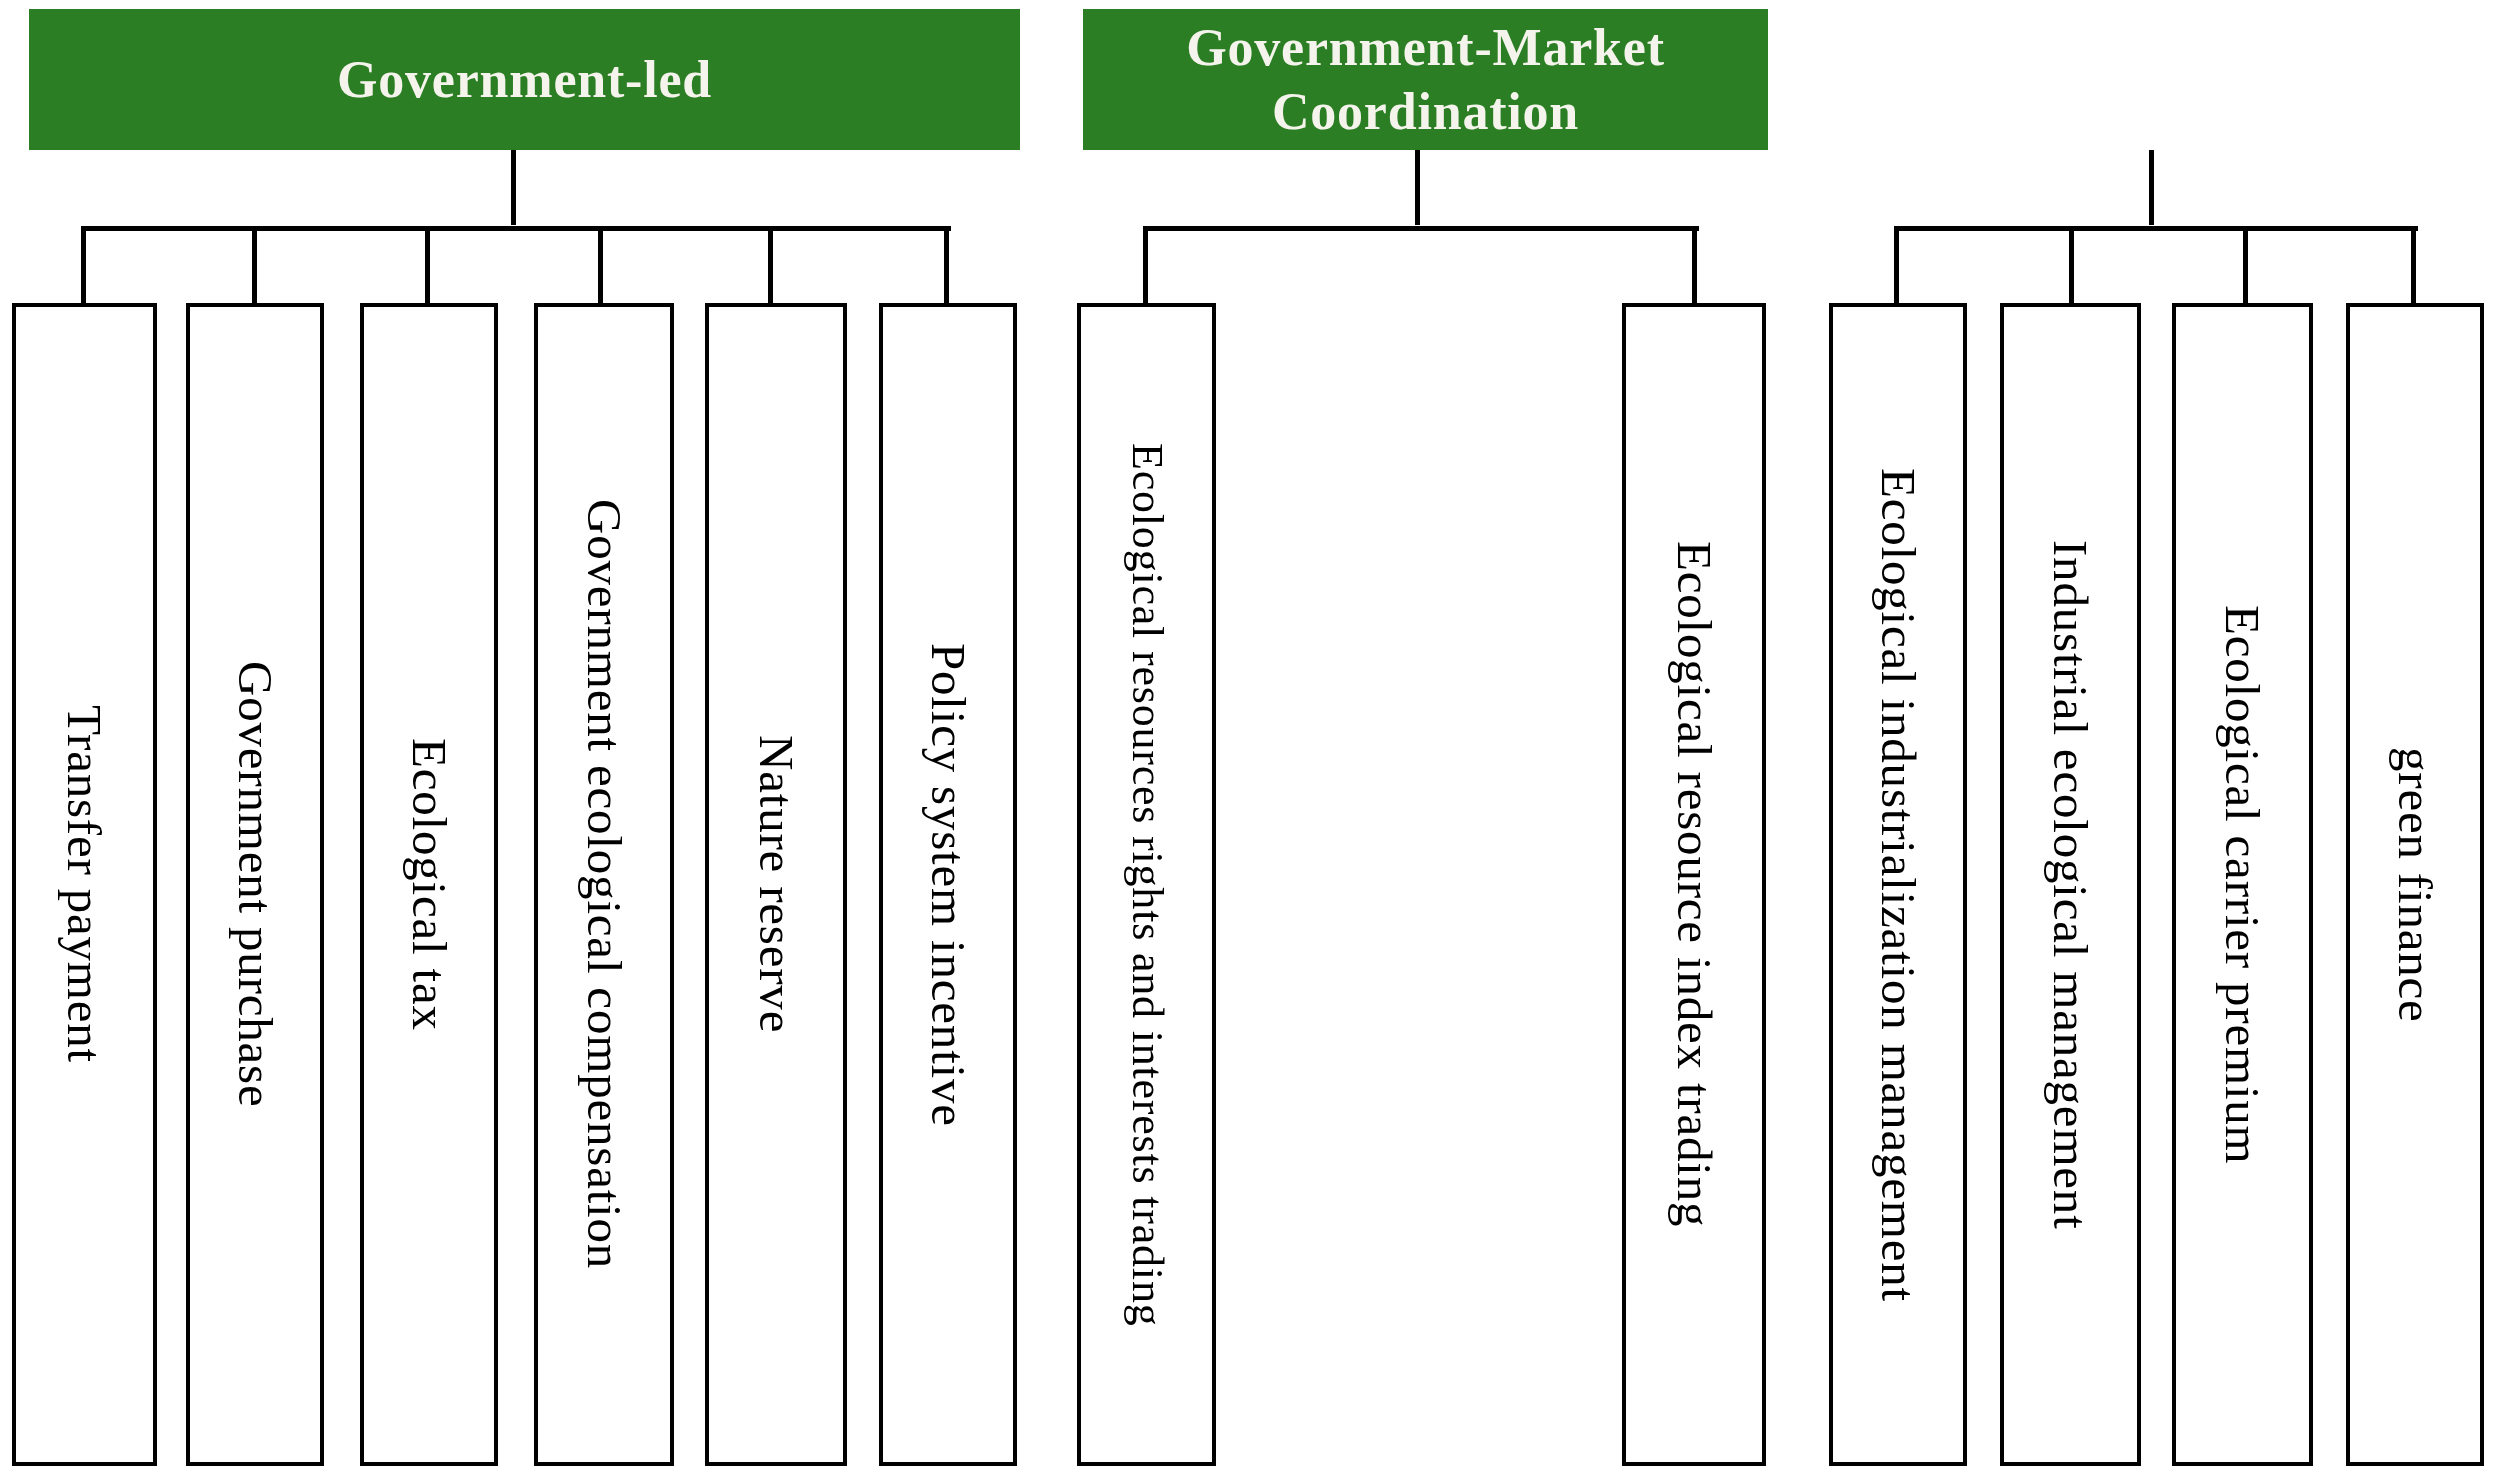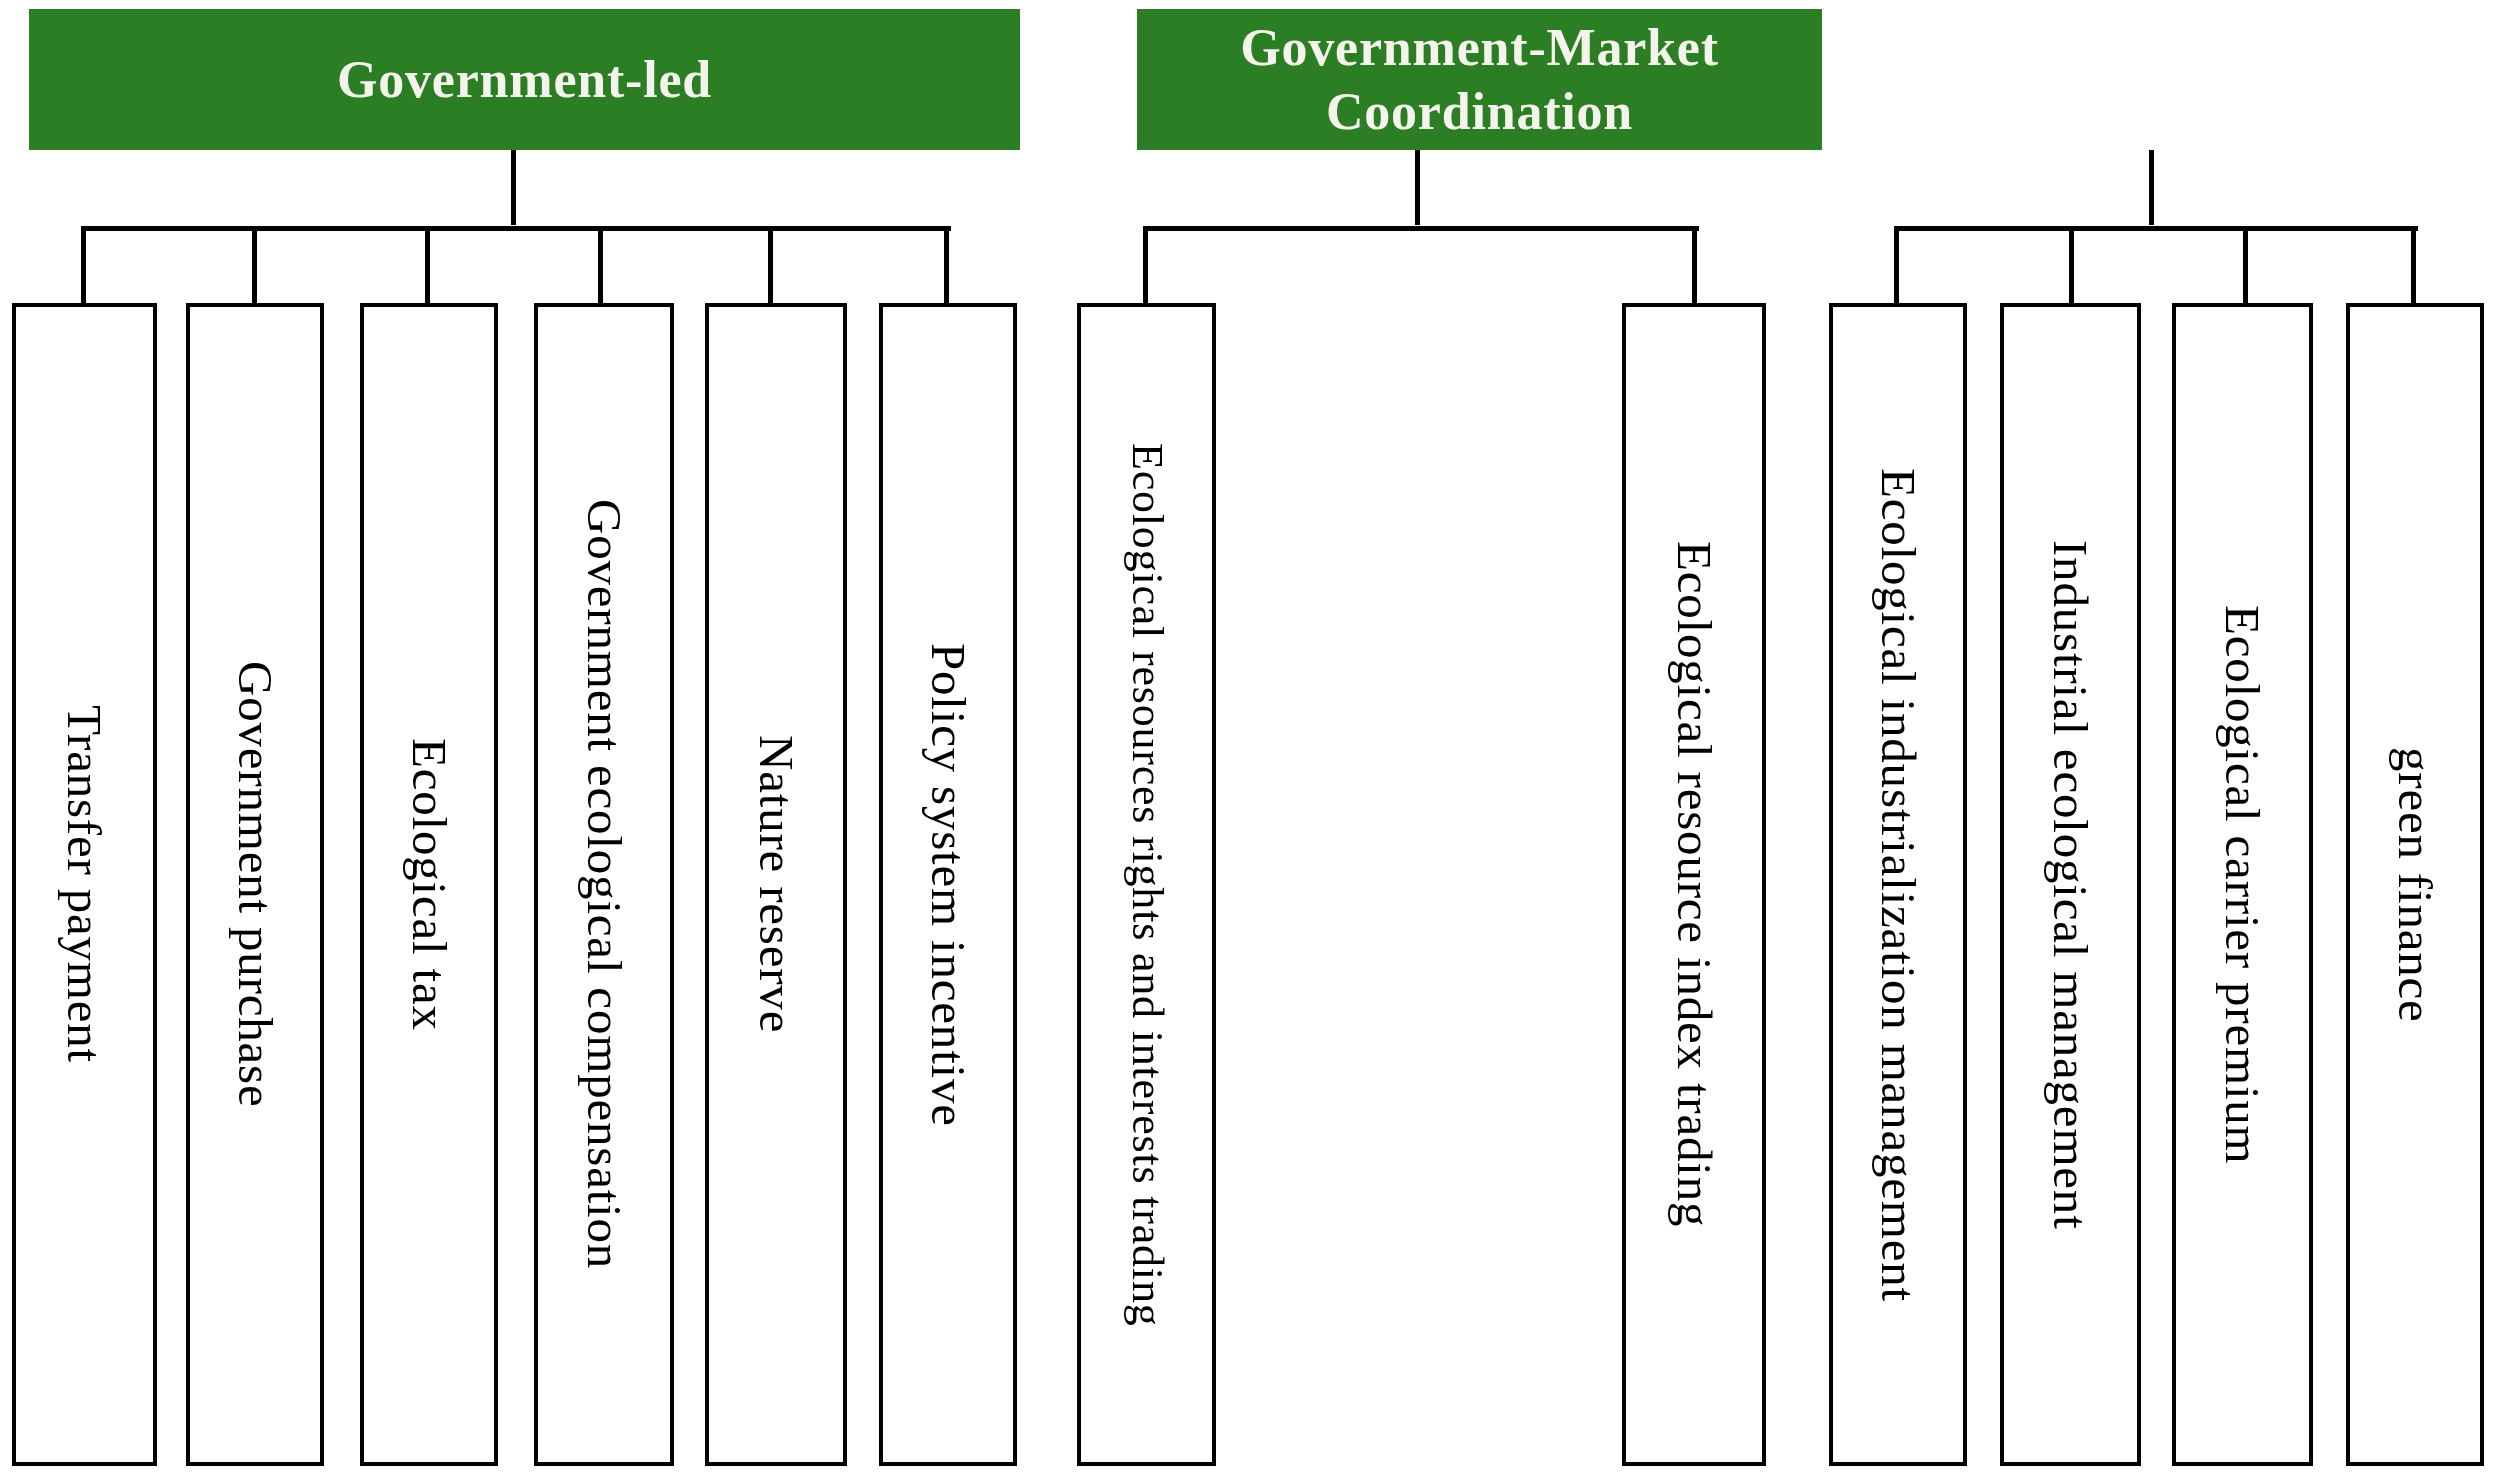--- a/index.html
+++ b/index.html
@@ -77,21 +77,21 @@
   <div class="node" style="left:534px;width:140px;">
     <span class="vtext">Government ecological compensation</span>
   </div>
   <div class="node" style="left:705px;width:142px;">
     <span class="vtext">Nature reserve</span>
   </div>
   <div class="node" style="left:879px;width:138px;">
     <span class="vtext">Policy system incentive</span>
   </div>
 
-  <div class="header" style="left:1137px;width:685px;">
+  <div class="header" style="left:1083px;width:685px;">
     <span class="hlabel">Government-Market Coordination</span>
   </div>
   <div class="vline" style="left:1415px;"></div>
   <div class="hline" style="left:1145px;width:554px;"></div>
   <div class="stub" style="left:1143px;"></div>
   <div class="stub" style="left:1692px;"></div>
 
   <div class="node" style="left:1077px;width:139px;">
     <span class="vtext small">Ecological resources rights and interests trading</span>
   </div>

